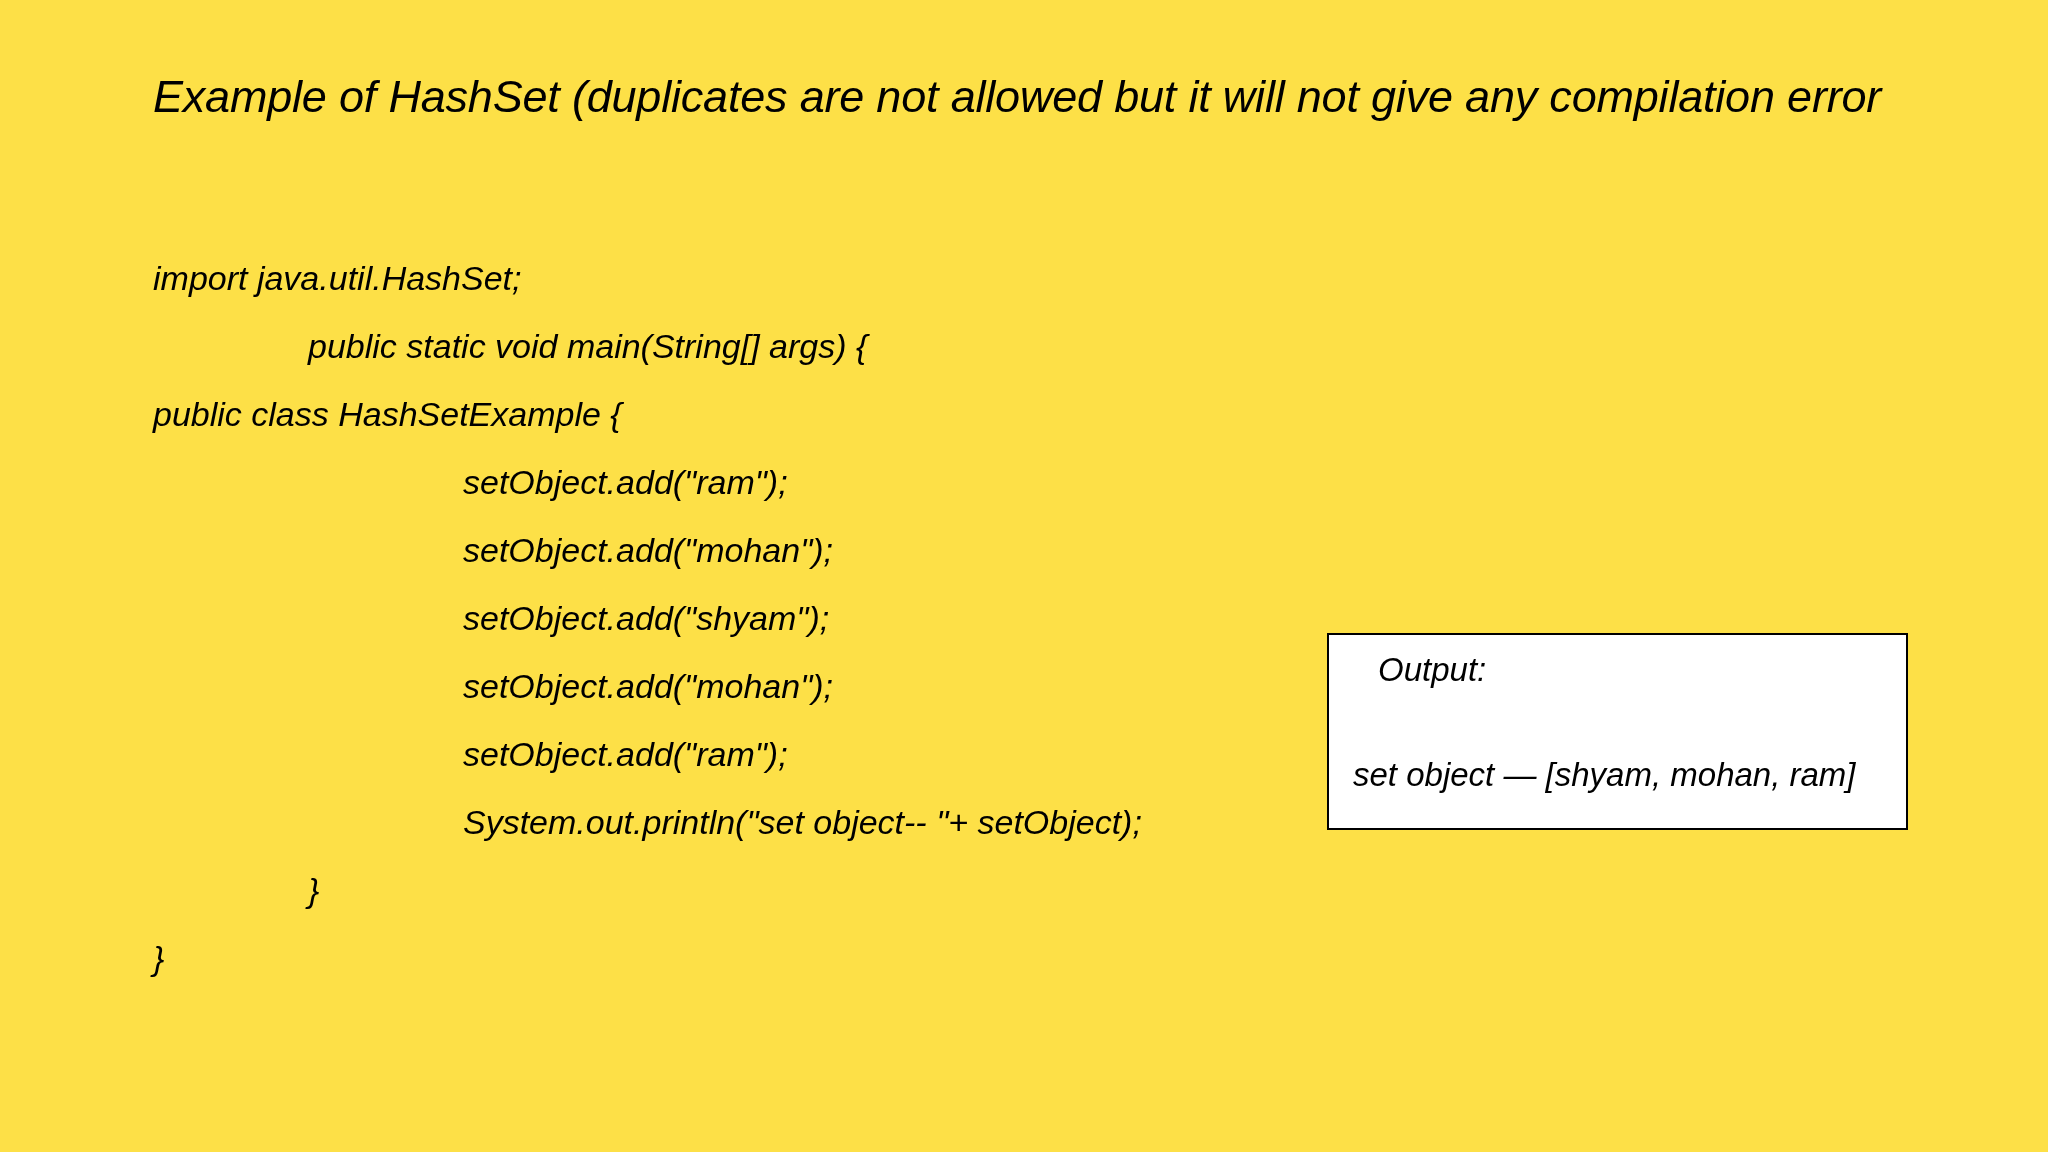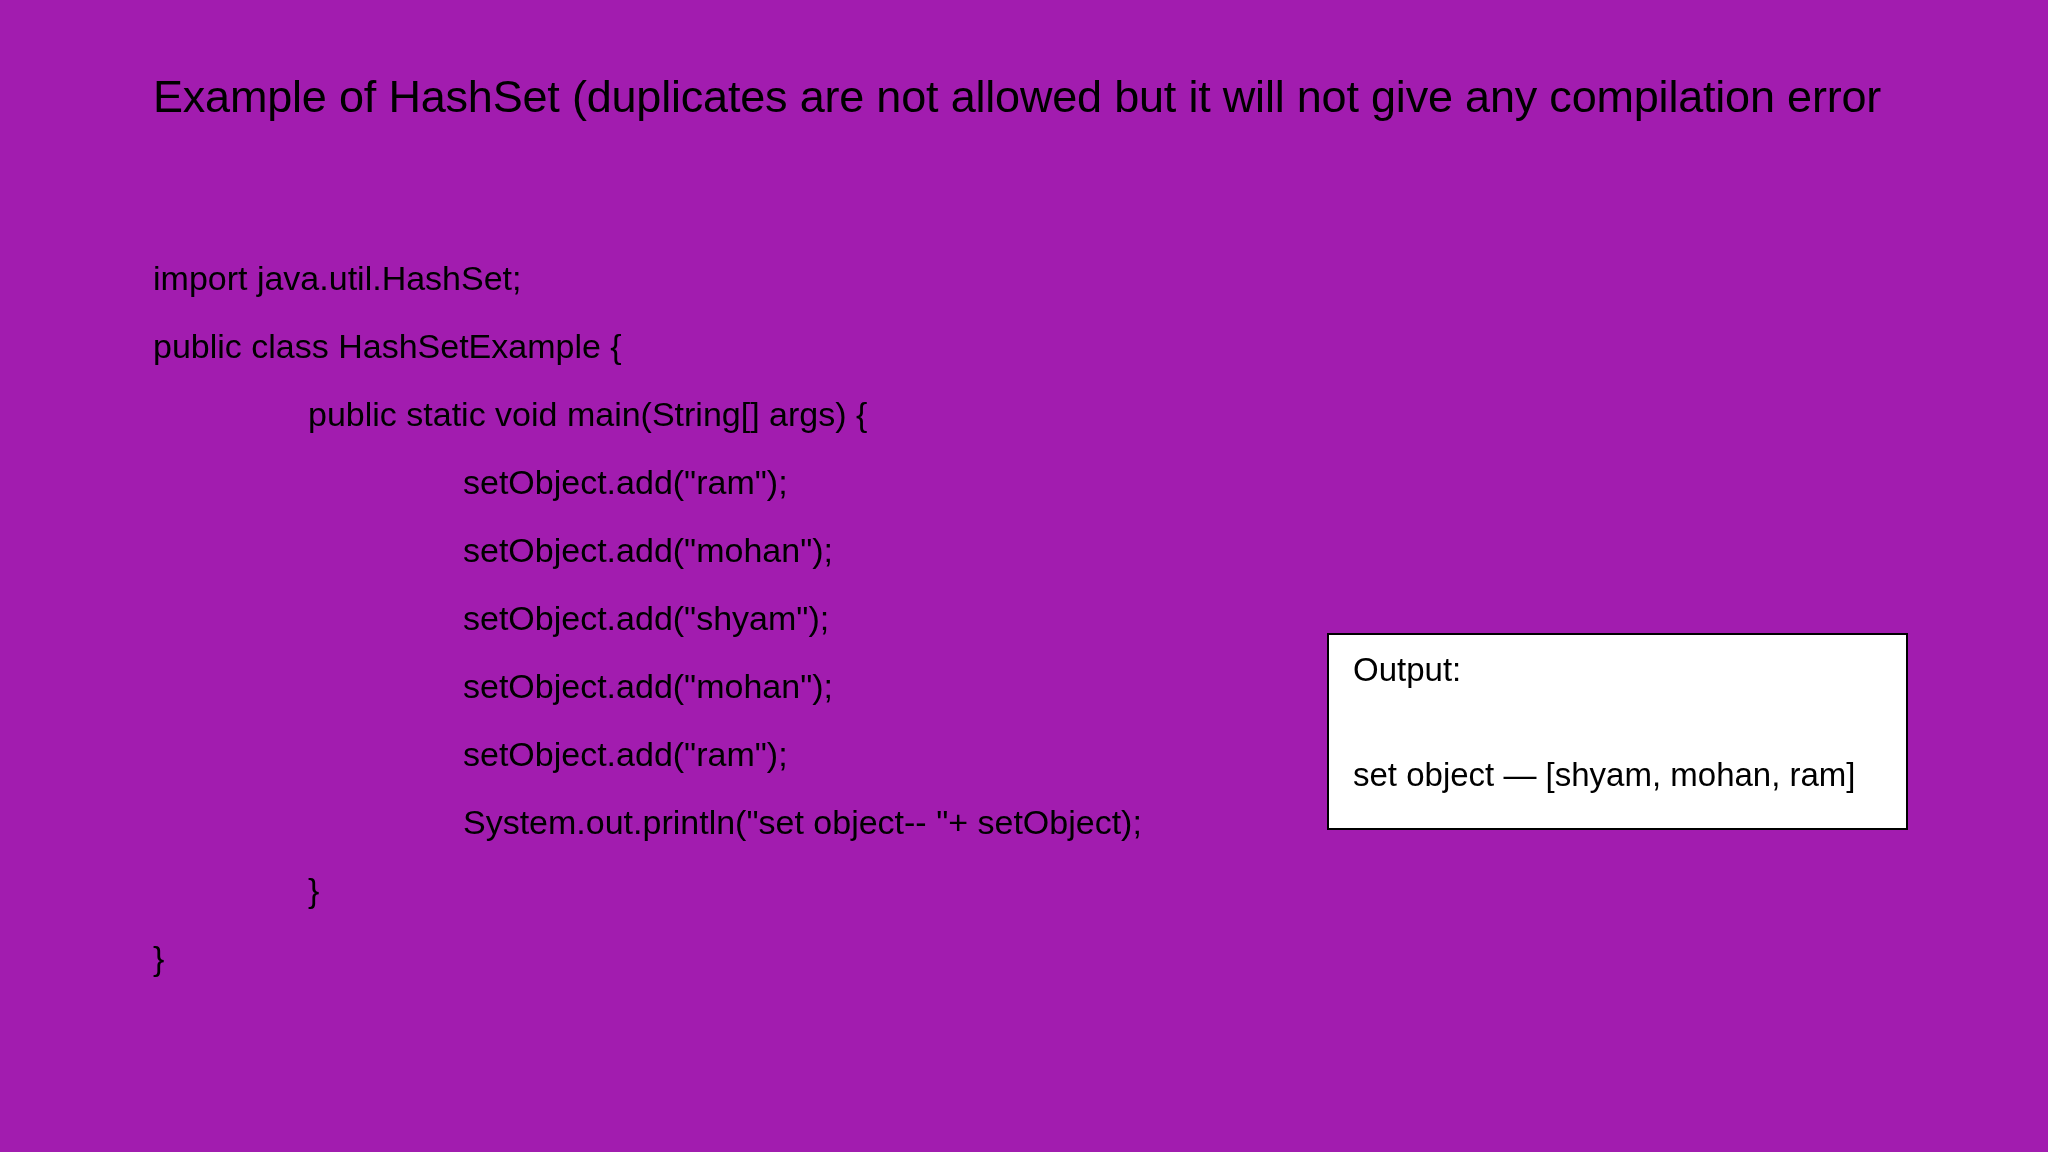--- a/index.html
+++ b/index.html
@@ -9,22 +9,23 @@
     background: #ffffff;
   }
   body {
     font-family: "Liberation Sans", sans-serif;
     color: #000000;
   }
   .slide {
     position: relative;
     width: 2048px;
     height: 1152px;
-    background: #a21caf;
+    background: #fde047;
     overflow: hidden;
+    font-style: italic;
   }
 
   
   .slide-title {
     position: absolute;
     left: 153px;
     top: 40px;
     width: 1760px;
     font-family: "Liberation Sans", sans-serif;
     font-size: 45px;
@@ -70,35 +71,35 @@
     background: #ffffff;
     padding: 18px 10px 0 24px;
   }
   .output-line {
     font-family: "Liberation Sans", sans-serif;
     font-size: 33px;
     line-height: 1.0;
     color: #000000;
     white-space: pre;
   }
-  .output-label { margin-bottom: 0; }
+  .output-label { margin-bottom: 0; margin-left: 25px; }
   .output-spacer { height: 72px; }
   .output-result { }
 </style>
 </head>
 <body>
 
 <div class="slide">
 
   <h1 class="slide-title">Example of HashSet (duplicates are not allowed but it will not give any compilation error</h1>
 
   <div class="code-body">
       <div class="code-line ind-0"><span class="code-text">import java.util.HashSet;</span></div>
+      <div class="code-line ind-1"><span class="code-text">public static void main(String[] args) {</span></div>
       <div class="code-line ind-0"><span class="code-text">public class HashSetExample {</span></div>
-      <div class="code-line ind-1"><span class="code-text">public static void main(String[] args) {</span></div>
       <div class="code-line ind-2"><span class="code-text">setObject.add("ram");</span></div>
       <div class="code-line ind-2"><span class="code-text">setObject.add("mohan");</span></div>
       <div class="code-line ind-2"><span class="code-text">setObject.add("shyam");</span></div>
       <div class="code-line ind-2"><span class="code-text">setObject.add("mohan");</span></div>
       <div class="code-line ind-2"><span class="code-text">setObject.add("ram");</span></div>
       <div class="code-line ind-2"><span class="code-text">System.out.println("set object-- "+ setObject);</span></div>
       <div class="code-line ind-1"><span class="code-text">}</span></div>
       <div class="code-line ind-0"><span class="code-text">}</span></div>
     </div>
 

